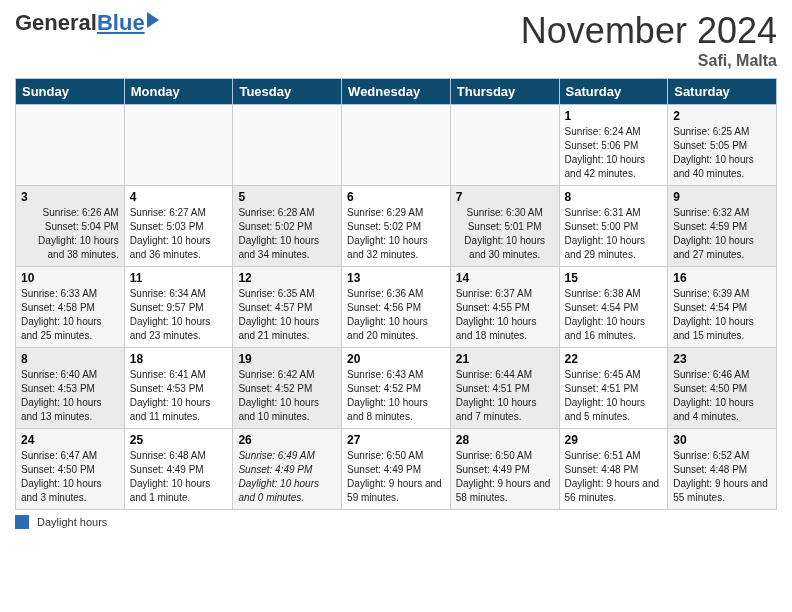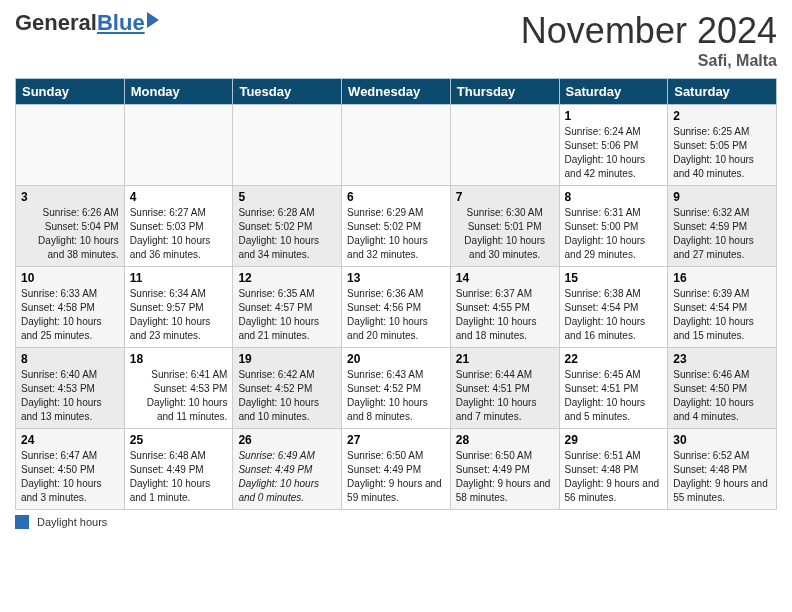--- a/index.html
+++ b/index.html
@@ -266,21 +266,21 @@
         </tr>
         <tr>
           <td>
             <span class="day-num">8</span>
             <div class="day-info" style="white-space: pre-line;">Sunrise: 6:40 AM
 Sunset: 4:53 PM
 Daylight: 10 hours and 13 minutes.</div>
           </td>
           <td>
             <span class="day-num">18</span>
-            <div class="day-info" style="white-space: pre-line; text-align: right;">Sunrise: 6:41 AM
+            <div class="day-info" style="white-space: pre-line;">Sunrise: 6:41 AM
 Sunset: 4:53 PM
 Daylight: 10 hours and 11 minutes.</div>
           </td>
           <td>
             <span class="day-num">19</span>
             <div class="day-info" style="white-space: pre-line;">Sunrise: 6:42 AM
 Sunset: 4:52 PM
 Daylight: 10 hours and 10 minutes.</div>
           </td>
           <td>

